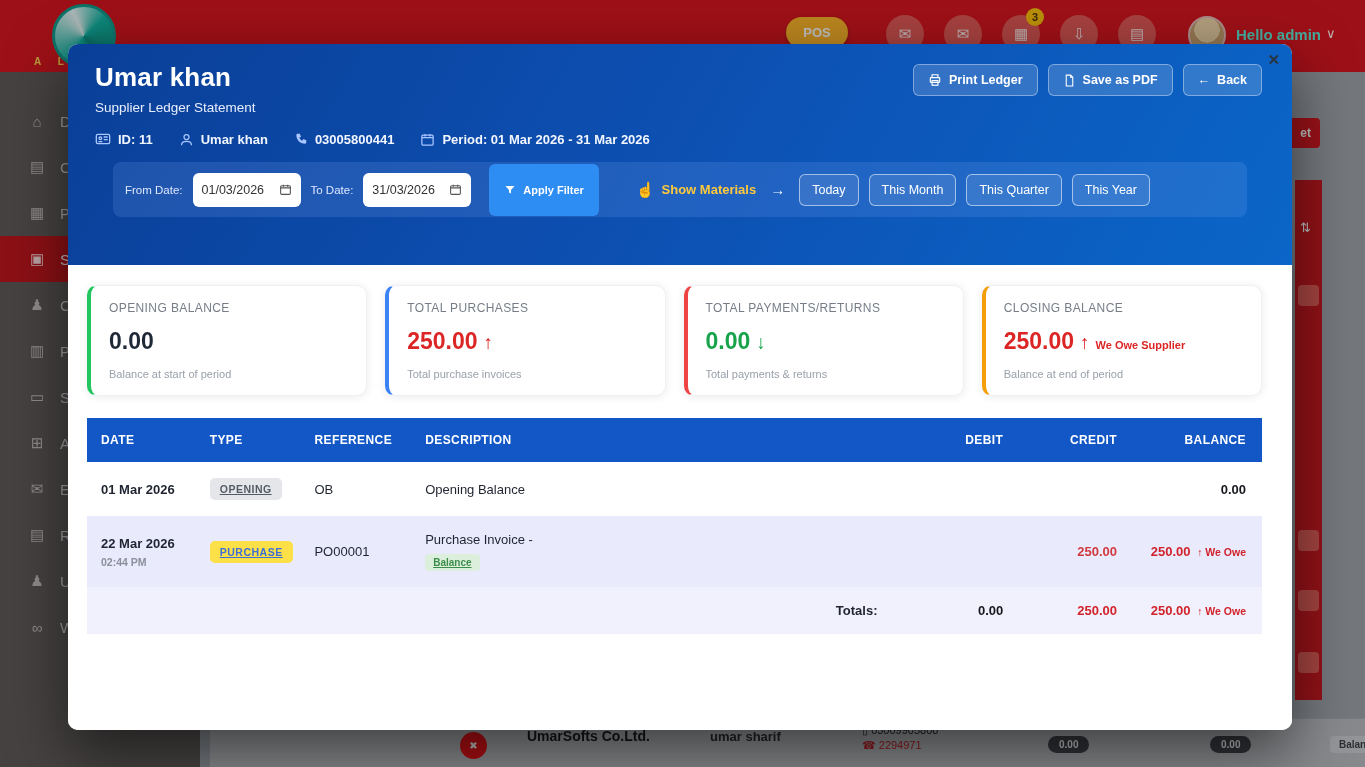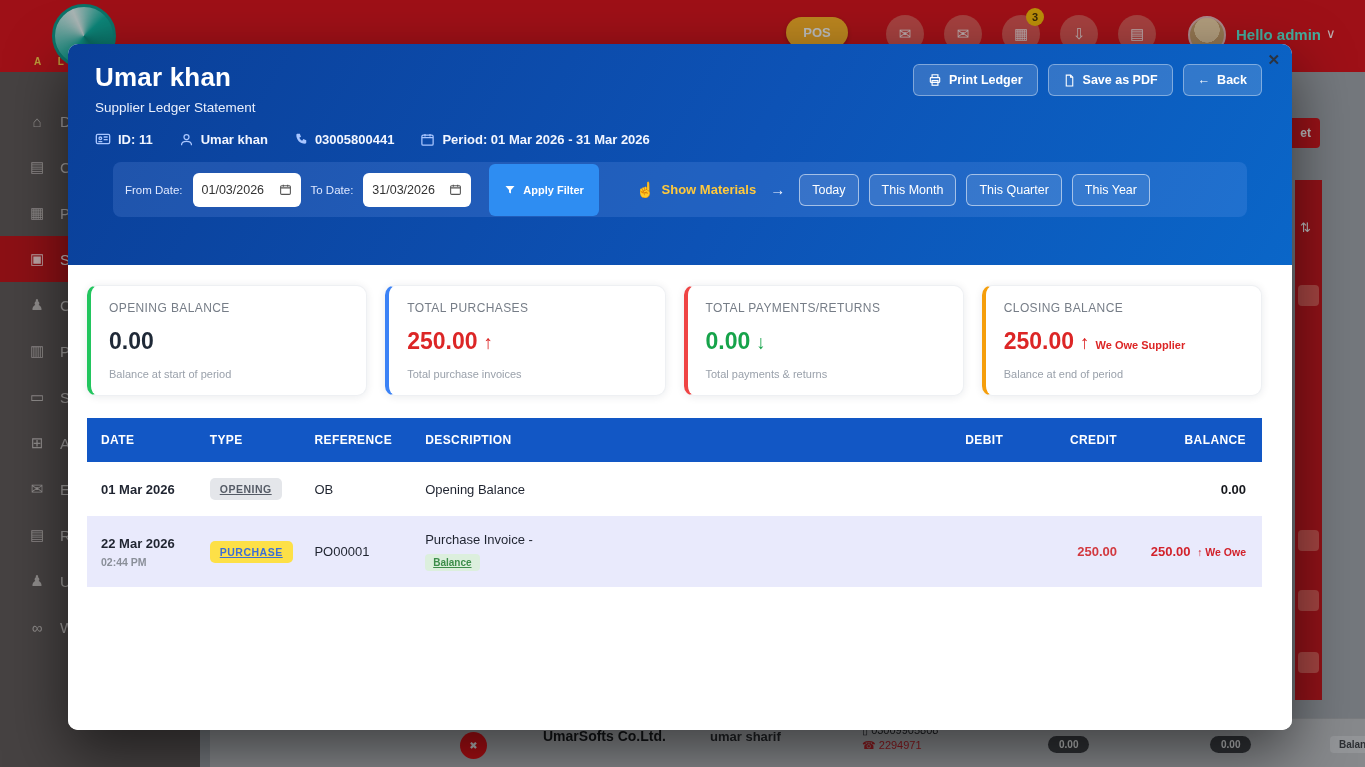--- a/index.html
+++ b/index.html
@@ -36,21 +36,21 @@
   .corner-btn { position:absolute; left:1235px; top:118px; width:85px; height:30px; background:#d3161c; border:none;
                 border-radius:4px; color:#fff; font-size:12px; font-weight:bold; text-align:right; padding-right:9px; }
   .right-rail { position:absolute; left:1295px; top:180px; width:27px; height:520px; background:#c6161c; }
   .rail-btn { position:absolute; left:3px; width:21px; height:21px; background:#e05a55; border-radius:4px; border:none;
               color:#fff; font-size:11px; display:flex; align-items:center; justify-content:center; }
   .rail-sort { position:absolute; left:5px; top:40px; color:#fff; font-size:13px; }
 
   .bg-row { position:absolute; left:210px; top:718px; right:0; height:49px; background:#b9babd; border-top:1px solid #a7a8ab; }
   .bgr-circle { position:absolute; left:250px; top:13px; width:27px; height:27px; border-radius:50%; background:#ee1016;
                 color:#fff; font-size:10px; display:flex; align-items:center; justify-content:center; border:none; }
-  .bgr-company { position:absolute; left:333px; top:9px; font-size:14px; font-weight:bold; color:#17181a; }
+  .bgr-company { position:absolute; left:317px; top:9px; font-size:14px; font-weight:bold; color:#17181a; }
   .bgr-contact { position:absolute; left:500px; top:10px; font-size:13px; font-weight:bold; color:#2a2b2e; }
   .bgr-phones { position:absolute; left:652px; top:4px; font-size:11px; color:#232427; line-height:15px; }
   .bgr-phones .ph2 { color:#c02126; }
   .bgr-pill { position:absolute; top:17px; background:#3f4145; color:#fff; font-size:10px; font-weight:bold;
               border-radius:9px; padding:3px 11px; }
   .bgr-status { position:absolute; left:1120px; top:17px; background:#c9cbce; color:#3c3e42; font-size:10px;
                 font-weight:bold; border-radius:4px; padding:3px 9px; }
 
   .overlay { position:absolute; inset:0; background:rgba(8,10,16,0.28); }
 
@@ -388,19 +388,28 @@
               <div>Purchase Invoice -</div>
               <span class="badge received">Balance</span>
             </td>
             <td class="num"></td>
             <td class="num"><span class="credit-val">250.00</span></td>
             <td class="bal">
               <span class="bal-red">250.00</span>
               <span class="bal-note">↑ We Owe</span>
             </td>
           </tr>
+          <tr class="r-total">
+            <td colspan="4" class="totals-label">Totals:</td>
+            <td class="num"><span class="bal-strong">0.00</span></td>
+            <td class="num"><span class="bal-red">250.00</span></td>
+            <td class="bal">
+              <span class="bal-red">250.00</span>
+              <span class="bal-note">↑ We Owe</span>
+            </td>
+          </tr>
         </tbody>
       </table>
 
     </div>
   </div>
 
 </div>
 
 </body></html>

